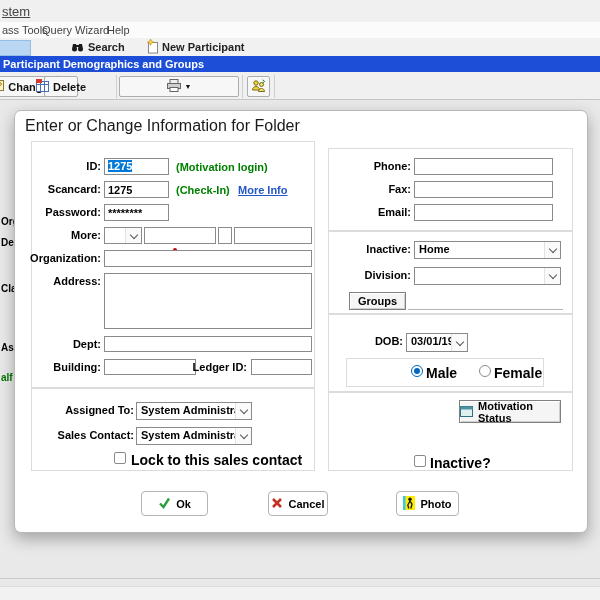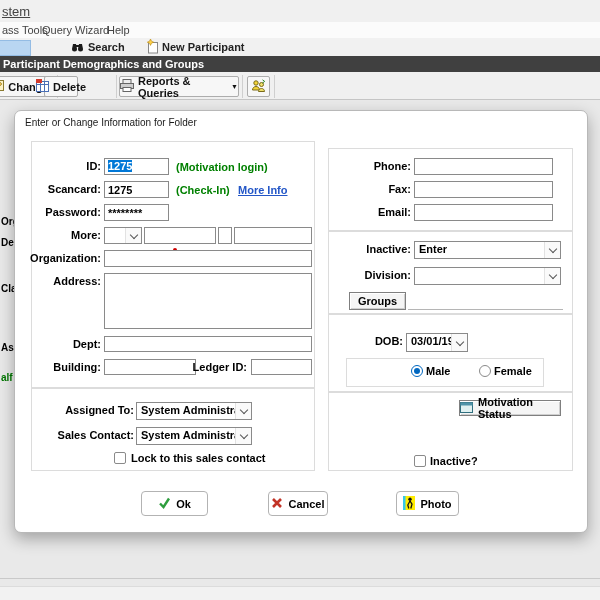--- a/index.html
+++ b/index.html
@@ -7,55 +7,55 @@
        font-family:"Liberation Sans",sans-serif;background:#e9e9e9;}
   .abs{position:absolute;}
   
   .titlebar{left:0;top:0;width:600px;height:22px;background:#f0f0f0;}
   .titletext{left:2px;top:4px;font-size:13px;color:#444;text-decoration:underline;}
   .menubar{left:0;top:22px;width:600px;height:16px;background:#fbfbfb;}
   .menuitem{top:2px;font-size:11px;color:#444;cursor:default;}
   .toolbar1{left:0;top:38px;width:600px;height:18px;background:#f1f1f1;}
   .bluefrag{left:0;top:2px;width:30px;height:14px;background:#b9d6f2;border:1px solid #94bce4;border-left:none;}
   .tbtext{font-size:11px;font-weight:600;color:#222;}
-  .tealbar{left:0;top:56px;width:600px;height:16px;background:#404040;}
+  .tealbar{left:0;top:56px;width:600px;height:16px;background:#1d4ed8;}
   .tealtext{left:3px;top:2px;font-size:11px;font-weight:bold;color:#fff;white-space:nowrap;}
   .actionbar{left:0;top:72px;width:600px;height:28px;background:#f0f0f0;border-bottom:1px solid #c6c6c6;box-sizing:border-box;}
   .abtn{top:4px;height:21px;background:#f7f7f7;border:1px solid #adadad;border-radius:2px;
         display:flex;align-items:center;justify-content:center;gap:4px;
         font-size:11px;font-weight:bold;color:#111;box-sizing:border-box;}
   .absep{top:3px;width:1px;height:23px;background:#cfcfcf;}
   
   .bgfrag{left:1px;font-size:10px;font-weight:bold;color:#000;white-space:nowrap;z-index:1;}
   .bgfrag.green{color:#007700;}
   
   .dialog{left:14px;top:110px;width:572px;height:421px;background:#fff;
           border:1px solid #b8b8b8;border-radius:7px;z-index:2;
           box-shadow:0 6px 16px rgba(0,0,0,0.30);}
-  .dtitle{left:10px;top:6px;font-size:10px;color:#1a1a1a;}
+  .dtitle{left:10px;top:6px;font-size:16px;color:#1a1a1a;}
   .gbox{border:1px solid #dcdcdc;}
   .flabel{font-size:11px;font-weight:bold;color:#000;text-align:right;white-space:nowrap;}
   .hint{font-size:11px;font-weight:bold;color:#008000;white-space:nowrap;}
   .link{font-size:11px;font-weight:bold;color:#2356c7;text-decoration:underline;white-space:nowrap;cursor:pointer;}
   .inp{border:1px solid #8a8a8a;background:#fff;box-sizing:border-box;
        font-family:"Liberation Sans",sans-serif;font-size:11px;font-weight:bold;color:#000;padding:1px 3px;}
   .inpdiv{border:1px solid #8a8a8a;background:#fff;box-sizing:border-box;
           font-size:11px;font-weight:bold;padding:1px 3px;}
   .sel{background:#0078d7;color:#fff;}
   textarea.inp{resize:none;}
   .combo{border:1px solid #8a8a8a;background:#fff;box-sizing:border-box;display:flex;align-items:stretch;}
   .combo .val{flex:1;font-size:11px;font-weight:bold;padding:1px 4px;white-space:nowrap;overflow:hidden;}
   .combo .cbtn{width:15px;display:flex;align-items:center;justify-content:center;border-left:1px solid #e2e2e2;background:#fafafa;}
   .chev{display:inline-block;width:5px;height:5px;border-right:1.5px solid #555;border-bottom:1.5px solid #555;
         transform:rotate(45deg);margin-top:-2px;}
   .cb{width:12px;height:12px;border:1px solid #8a8a8a;background:#fff;box-sizing:border-box;border-radius:2px;}
   .radio{width:12px;height:12px;border:1px solid #8a8a8a;background:#fff;box-sizing:border-box;border-radius:50%;}
   .radio.checked{border-color:#0067c0;}
   .radio.checked::after{content:"";position:absolute;left:2px;top:2px;width:6px;height:6px;border-radius:50%;background:#0067c0;}
-  .rlabel{font-size:11px;font-weight:bold;color:#000;white-space:nowrap;}
+  .rlabel{font-size:14px;font-weight:bold;color:#000;white-space:nowrap;}
   .pbtn{background:#f5f5f5;border:1px solid #7f7f7f;box-sizing:border-box;
         box-shadow:inset 1px 1px 0 #ffffff, inset -1px -1px 0 #cfcfcf;
         display:flex;align-items:center;justify-content:center;gap:5px;
         font-size:11px;font-weight:bold;color:#000;cursor:pointer;}
   .fbtn{background:#fff;border:1px solid #b3b3b3;border-radius:4px;box-sizing:border-box;
         display:flex;align-items:center;justify-content:center;gap:5px;
         font-size:11px;font-weight:bold;color:#000;cursor:pointer;}
   .hline{background:#b5b5b5;height:1px;}
   .reddot{width:4px;height:4px;border-radius:50%;background:#cc0000;}
   .botline1{left:0;top:578px;width:600px;height:1px;background:#c9c9c9;}
@@ -116,21 +116,20 @@
         </svg></span>
     <span>Delete</span>
   </div>
   <div class="abs absep" style="left:116px"></div>
   <div class="abs abtn" style="left:119px;width:120px">
     <span><svg width="14" height="13" viewBox="0 0 14 13">
           <rect x="3" y="0.5" width="8" height="4" fill="#eee" stroke="#666"></rect>
           <rect x="0.5" y="4.5" width="13" height="5" fill="#cfcfcf" stroke="#666"></rect>
           <rect x="3" y="8.5" width="8" height="4" fill="#fff" stroke="#666"></rect>
         </svg></span>
-    <span>Reports &amp; Queries</span>
     <span style="font-size:7px">▼</span>
   </div>
   <div class="abs absep" style="left:242px"></div>
   <div class="abs abtn" style="left:247px;width:23px">
     <span><svg width="15" height="14" viewBox="0 0 15 14">
           <circle cx="5" cy="4" r="2.2" fill="#f3d53a" stroke="#7a6a1a"></circle>
           <path d="M1.5 11c0-2 1.5-3.5 3.5-3.5S8.5 9 8.5 11z" fill="#f3d53a" stroke="#7a6a1a"></path>
           <circle cx="10.5" cy="5.5" r="2" fill="#efe06a" stroke="#7a6a1a"></circle>
           <path d="M7.5 12.5c0-1.8 1.3-3 3-3s3 1.2 3 3z" fill="#efe06a" stroke="#7a6a1a"></path>
           <path d="M11.5 0.8l2.2 1.6-2.2 1.6" fill="none" stroke="#2e8b2e"></path>
@@ -214,21 +213,21 @@
 
   <span class="abs flabel" style="left:328px;top:49px;width:68px">Phone:</span>
   <input class="abs inp" style="left: 399px; top: 47px; width: 139px; height: 17px;">
   <span class="abs flabel" style="left:328px;top:72px;width:68px">Fax:</span>
   <input class="abs inp" style="left: 399px; top: 70px; width: 139px; height: 17px;">
   <span class="abs flabel" style="left:328px;top:95px;width:68px">Email:</span>
   <input class="abs inp" style="left: 399px; top: 93px; width: 139px; height: 17px;">
 
   <span class="abs flabel" style="left:328px;top:132px;width:68px">Inactive:</span>
   <div class="abs combo" style="left:399px;top:130px;width:147px;height:18px">
-    <span class="val">Enter</span>
+    <span class="val">Home</span>
     <span class="cbtn">
         <span class="chev"></span>
       </span>
   </div>
   <span class="abs flabel" style="left:328px;top:158px;width:68px">Division:</span>
   <div class="abs combo" style="left:399px;top:156px;width:147px;height:18px">
     <span class="val"></span>
     <span class="cbtn">
         <span class="chev"></span>
       </span>
@@ -245,21 +244,21 @@
         <span class="chev"></span>
       </span>
   </div>
 
   <div class="abs gbox" style="left:331px;top:247px;width:196px;height:27px"></div>
   <div class="abs radio checked" style="left:396px;top:254px"></div>
   <span class="abs rlabel" style="left:411px;top:254px">Male</span>
   <div class="abs radio" style="left:464px;top:254px"></div>
   <span class="abs rlabel" style="left:479px;top:254px">Female</span>
 
-  <div class="abs pbtn" style="left:444px;top:289px;width:102px;height:16px">
+  <div class="abs pbtn" style="left:444px;top:289px;width:102px;height:23px">
     <span><svg width="13" height="12" viewBox="0 0 13 12">
           <rect x="0.5" y="1.5" width="12" height="10" fill="#dff0f0" stroke="#2f6f7f"></rect>
           <rect x="0.5" y="1.5" width="12" height="3" fill="#4f93a8"></rect>
         </svg></span>
     <span>Motivation Status</span>
   </div>
 
   <div class="abs cb" style="left:399px;top:344px"></div>
   <span class="abs rlabel" style="left:415px;top:344px">Inactive?</span>
 

